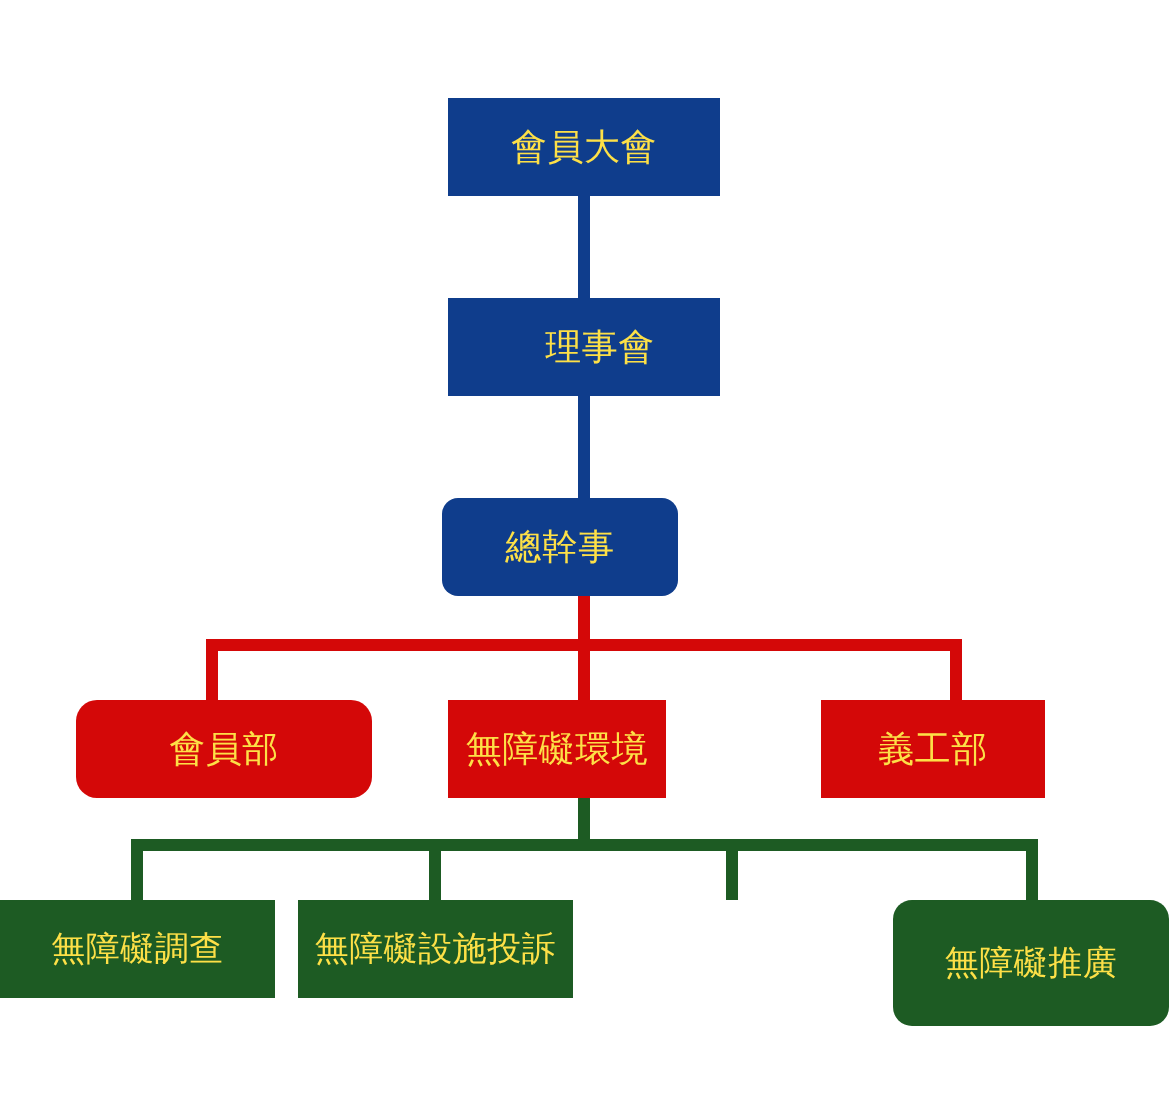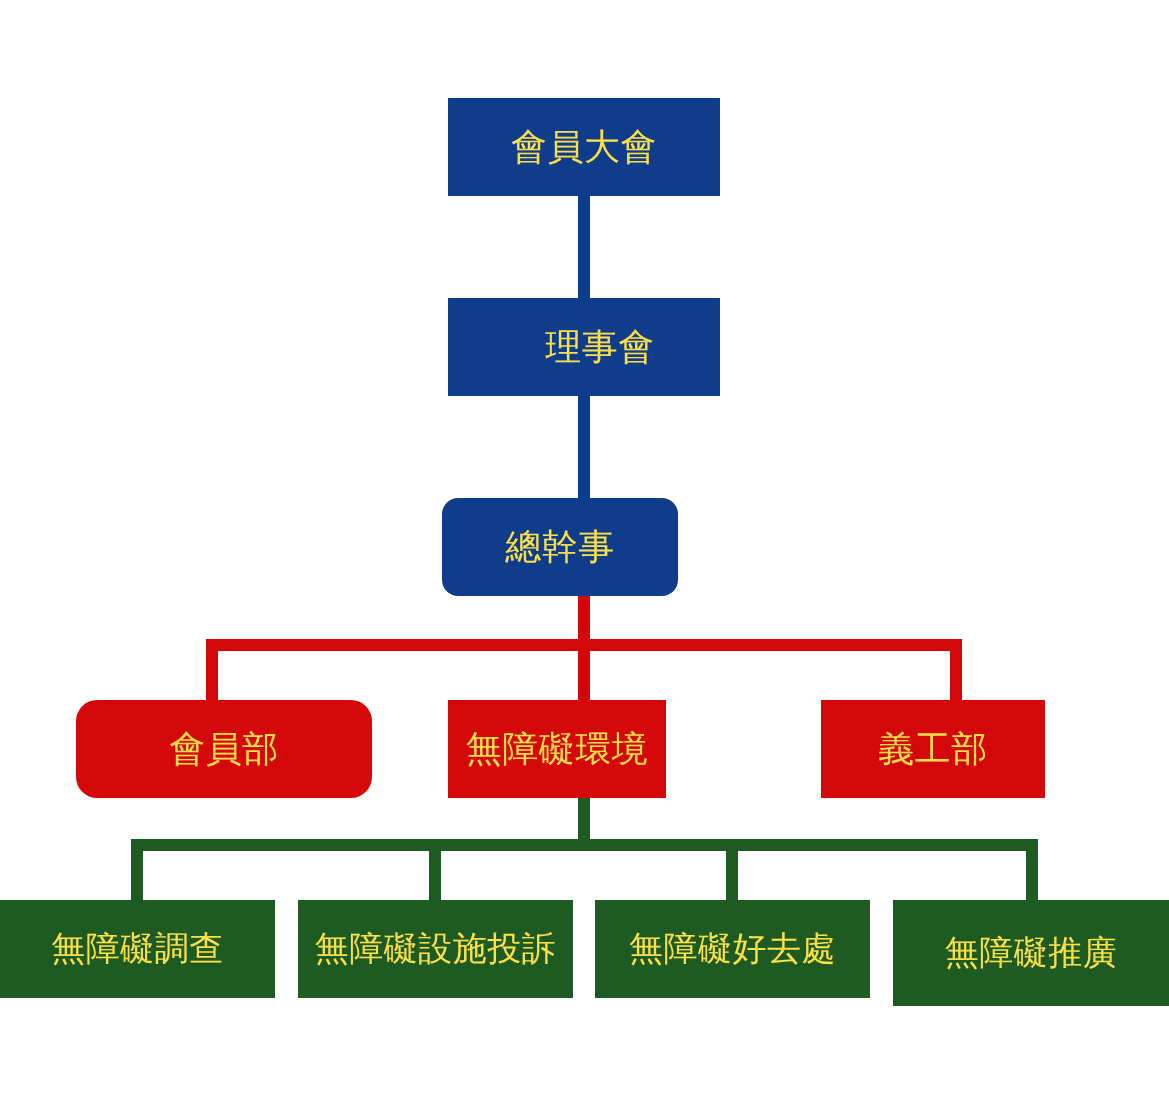--- a/index.html
+++ b/index.html
@@ -110,21 +110,18 @@
   </div>
 
   <div class="node level-green" style="left:0px; top:900px; width:275px; height:98px;">
     <span class="node-label">無障礙調查</span>
   </div>
 
   <div class="node level-green" style="left:298px; top:900px; width:275px; height:98px;">
     <span class="node-label">無障礙設施投訴</span>
   </div>
 
-  <div class="node level-green" style="left:595px; top:900px; width:275px; height:98px;">
-    <span class="node-label">無障礙好去處</span>
-  </div>
 
-  <div class="node level-green" style="left:893px; top:900px; width:276px; height:106px;">
+  <div class="node level-green" style="left:893px; top:900px; width:276px; height:126px;border-radius:19px;">
     <span class="node-label">無障礙推廣</span>
   </div>
 
 </div>
 
 </body></html>

